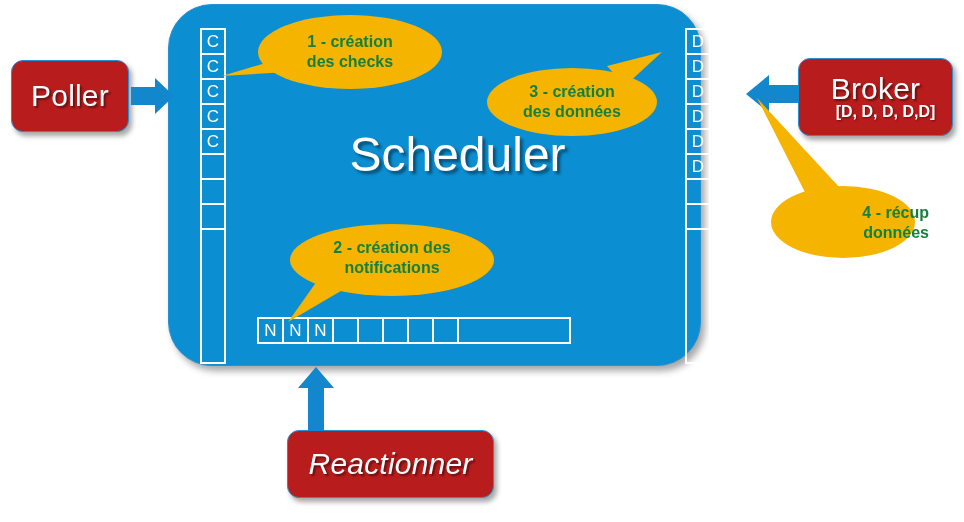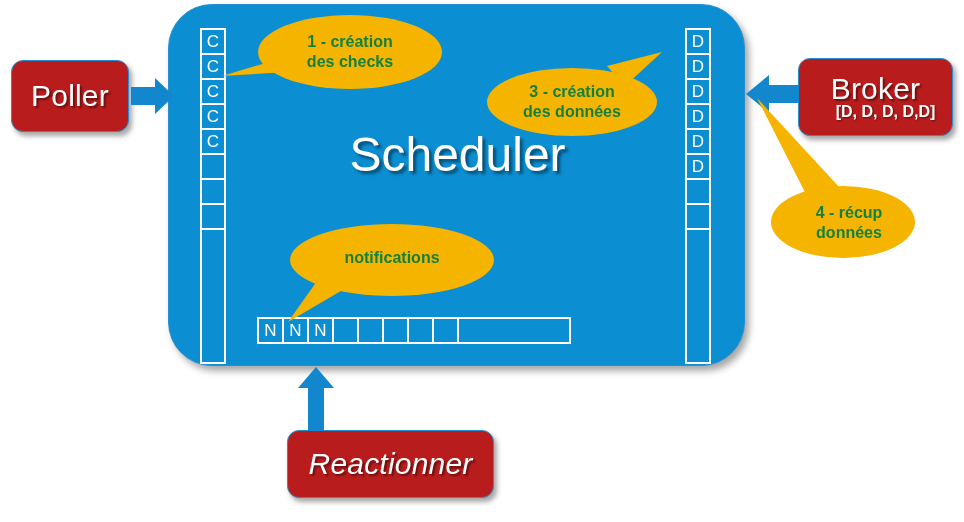--- a/index.html
+++ b/index.html
@@ -46,21 +46,21 @@
 
   #poller-node   { left: 11px;  top: 60px;  width: 118px; height: 72px; }
   #broker-node   { left: 798px; top: 58px;  width: 155px; height: 78px; }
   #reactionner-node { left: 287px; top: 430px; width: 207px; height: 68px; font-style: italic; }
 
   
   #scheduler-node {
     position: absolute;
     left: 168px;
     top: 4px;
-    width: 577px;
+    width: 533px;
     height: 362px;
     background: #0b8ed2;
     border: 1.5px solid #2a8fd0;
     border-radius: 44px;
     box-shadow: 4px 5px 7px rgba(0,0,0,0.35);
     box-sizing: border-box;
   }
   #scheduler-title {
     position: absolute;
     left: 0;
@@ -146,21 +146,21 @@
   #callout-1 { left: 222px; top: 14px;  width: 220px; height: 90px; }
   #callout-1 .bubble-text { left: 36px; top: 2px; width: 184px; height: 72px; }
 
   #callout-3 { left: 487px; top: 52px;  width: 185px; height: 92px; }
   #callout-3 .bubble-text { left: 0px; top: 18px; width: 170px; height: 64px; text-align: center; }
 
   #callout-2 { left: 270px; top: 222px; width: 225px; height: 104px; }
   #callout-2 .bubble-text { left: 22px; top: 0px; width: 200px; height: 72px; }
 
   #callout-4 { left: 757px; top: 96px;  width: 165px; height: 164px; }
-  #callout-4 .bubble-text { left: 22px; top: 96px; width: 140px; height: 62px; }
+  #callout-4 .bubble-text { left: 32px; top: 96px; width: 140px; height: 62px; align-items: flex-end; }
 </style>
 </head>
 <body>
 
 <div id="scheduler-node">
   <div id="scheduler-title">Scheduler</div>
 </div>
 
 <div class="queue vertical" id="checks-queue">
   <div class="cell">C</div>
@@ -250,20 +250,21 @@
     <span>des données</span>
   </div>
 </div>
 
 <div class="callout" id="callout-2">
   <svg width="225" height="104" viewBox="0 0 225 104">
     <polygon points="52,52 18,100 76,66" fill="#f5b400"></polygon>
     <ellipse cx="122" cy="38" rx="102" ry="36" fill="#f5b400"></ellipse>
   </svg>
   <div class="bubble-text">
+    <span>2 - création des</span>
     <span>notifications</span>
   </div>
 </div>
 
 <div class="callout" id="callout-4">
   <svg width="165" height="164" viewBox="0 0 165 164">
     <polygon points="0,2 56,112 120,132" fill="#f5b400"></polygon>
     <ellipse cx="86" cy="126" rx="72" ry="36" fill="#f5b400"></ellipse>
   </svg>
   <div class="bubble-text">

